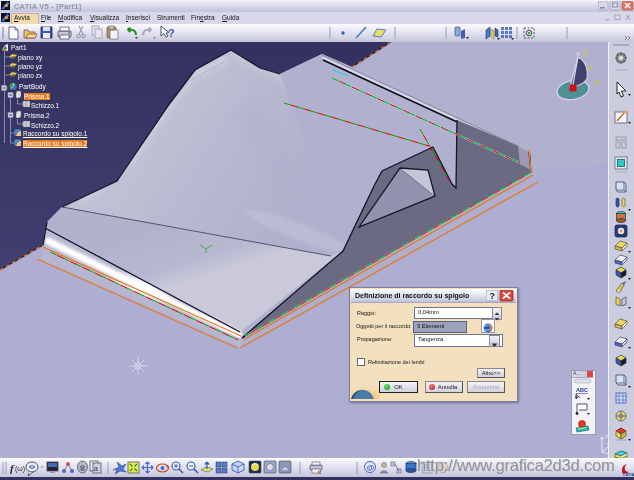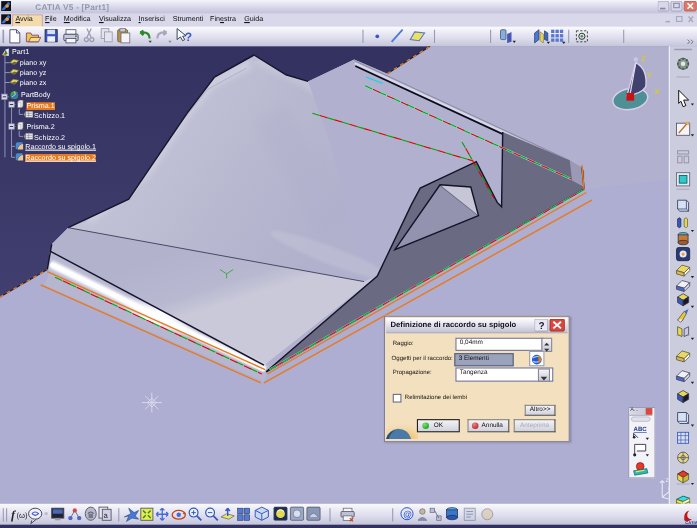--- a/index.html
+++ b/index.html
@@ -3,21 +3,21 @@
 <meta charset="utf-8">
 <style>
   html,body{margin:0;padding:0;}
   #app{position:relative;width:634px;height:480px;overflow:hidden;
        font-family:"Liberation Sans",sans-serif;background:#aeaed2;}
   .abs{position:absolute;}
   
   #titlebar{left:0;top:0;width:634px;height:12px;
     background:linear-gradient(#f4f4fa,#d5d5e8 60%,#c3c3da);
     border-bottom:1px solid #b8b8cc;}
-  #titletxt{left:32px;top:1.5px;font-size:7.5px;font-weight:bold;color:#9297ac;letter-spacing:0.2px;}
+  #titletxt{left:14px;top:1.5px;font-size:7.5px;font-weight:bold;color:#9297ac;letter-spacing:0.2px;}
   #menubar{left:0;top:12px;width:634px;height:12px;background:#d8d8ea;}
   .mi{position:absolute;top:2px;font-size:6.5px;color:#111;}
   #toolbar1{left:0;top:24px;width:634px;height:18px;
     background:linear-gradient(#fbfbfe,#e2e2f0 50%,#c6c6dc);
     border-bottom:1px solid #9191b5;}
   
   #vpsvg{left:0;top:42px;}
   
   .tn{position:absolute;font-size:6.5px;color:#fff;white-space:nowrap;}
   .tn.hl{background:#e87a1e;color:#fff;}
@@ -764,13 +764,14 @@
           <path d="M12,10 L15,10 L13.5,12 Z" fill="#222"></path>
         </g>
       <g transform="translate(3,42)">
           <circle cx="7" cy="4" r="3.5" fill="#e83828" stroke="#801010" stroke-width="0.6"></circle>
           <path d="M1,8 L13,6 L14,10 L2,12 Z" fill="#28b8b8" stroke="#086868" stroke-width="0.6"></path>
           <path d="M3,9 L11,7.5" stroke="#e8e850" stroke-width="1"></path>
         </g>
     </svg>
   </div>
 
+  <div class="abs" id="wm">http://www.grafica2d3d.com</div>
 </div>
 
 </body></html>

